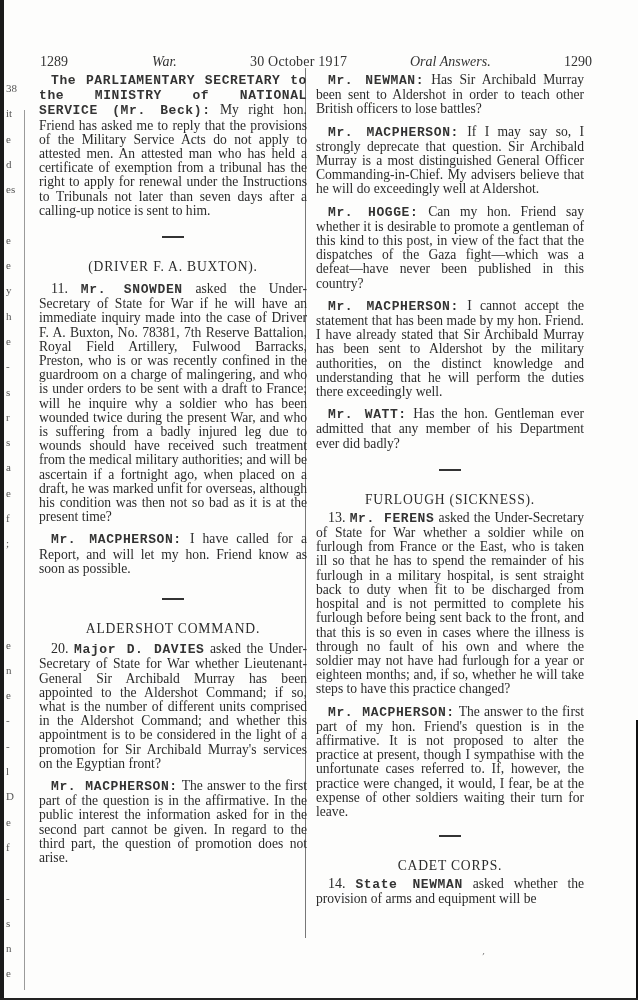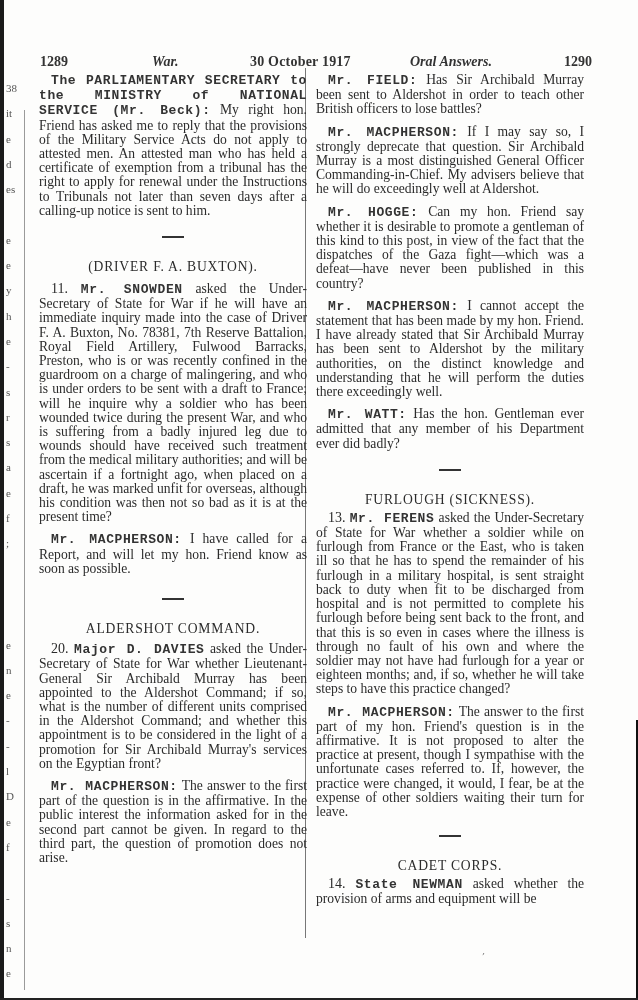--- a/index.html
+++ b/index.html
@@ -6,21 +6,21 @@
   body { width:638px; height:1000px; position:relative; overflow:hidden;
          font-family:"DejaVu Serif","Liberation Serif",serif; color:#2a2a2a; }
   .page { position:absolute; left:0; top:0; width:638px; height:1000px; background:#fdfdfc; }
   .left-edge { position:absolute; left:0; top:0; width:4px; height:1000px; background:#1a1a1a; }
   .bleed { position:absolute; left:6px; top:70px; width:18px; font-size:11px; line-height:13.3px; color:#555; font-family:"Liberation Serif",serif; }
   .bleed span { display:block; height:13.3px;margin-top:12px; }
   .gutter-line { position:absolute; left:24px; top:110px; width:1px; height:880px; background:#9a9a9a; }
   .right-edge { position:absolute; right:0; top:720px; width:2px; height:280px; background:#111; }
   .bottom-edge { position:absolute; left:0; bottom:0; width:638px; height:2px; background:#222; }
   .header { position:absolute; top:54px; left:40px; width:560px; height:20px; font-family:"Liberation Serif",serif; font-size:14px; color:#333; }
-  .header span { position:absolute; top:0; white-space:nowrap;font-weight:bold; }
+  .header span { position:absolute; top:0; white-space:nowrap; }
   .h-left-num { left:0; }
   .h-left-title { left:112px; font-style:italic; }
   .h-date { left:210px; letter-spacing:0.2px; }
   .h-right-title { left:370px; font-style:italic; }
   .h-right-num { right:8px; }
   .col { position:absolute; top:73px; width:268px; font-family:"Liberation Serif",serif; font-size:13.6px; line-height:14.2px; text-align:justify; color:#2b2b2b; }
   .col-left { left:39px; }
   .col-right { left:316px; }
   .divider { position:absolute; left:305px; top:68px; width:1px; height:870px; background:#777; }
   p.para { margin:0 0 8px 0; text-indent:12px; hyphens:none; }
@@ -119,21 +119,21 @@
       <span>asked the Under-Secretary of State for War whether Lieutenant-General Sir Archibald Murray has been appointed to the Aldershot Command; if so, what is the number of different units comprised in the Aldershot Command; and whether this appointment is to be considered in the light of a promotion for Sir Archibald Murray's services on the Egyptian front?</span>
     </p>
     <p class="para">
       <span class="spk">Mr. MACPHERSON:</span>
       <span>The answer to the first part of the question is in the affirmative. In the public interest the information asked for in the second part cannot be given. In regard to the third part, the question of promotion does not arise.</span>
     </p>
   </div>
 
   <div class="col col-right">
     <p class="para">
-      <span class="spk">Mr. FIELD:</span>
+      <span class="spk">Mr. NEWMAN:</span>
       <span>Has Sir Archibald Murray been sent to Aldershot in order to teach other British officers to lose battles?</span>
     </p>
     <p class="para">
       <span class="spk">Mr. MACPHERSON:</span>
       <span>If I may say so, I strongly deprecate that question. Sir Archibald Murray is a most distinguished General Officer Commanding-in-Chief. My advisers believe that he will do exceedingly well at Aldershot.</span>
     </p>
     <p class="para">
       <span class="spk">Mr. HOGGE:</span>
       <span>Can my hon. Friend say whether it is desirable to promote a gentleman of this kind to this post, in view of the fact that the dispatches of the Gaza fight—which was a defeat—have never been published in this country?</span>
     </p>

